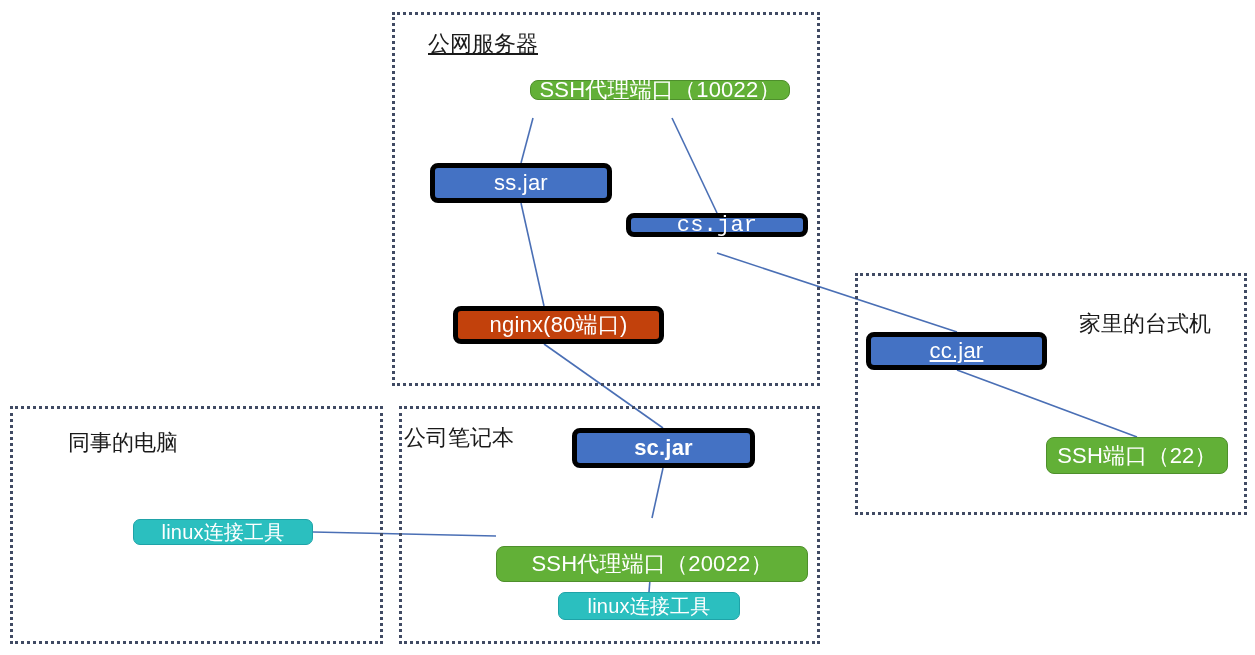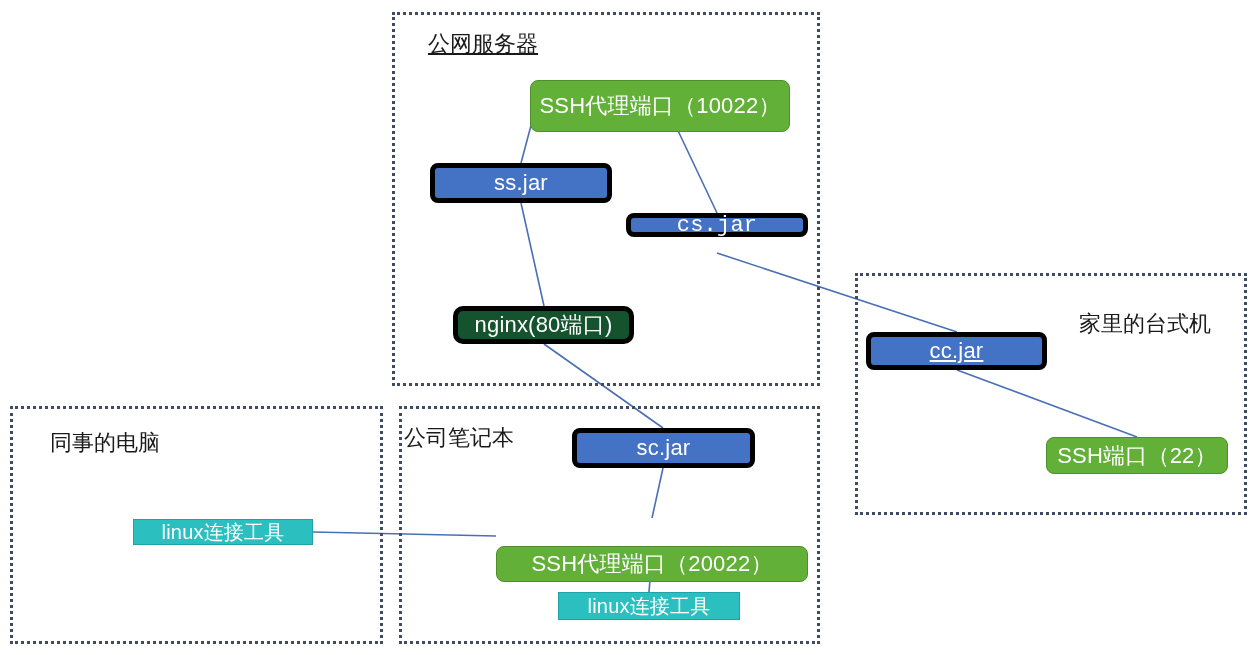--- a/index.html
+++ b/index.html
@@ -49,21 +49,21 @@
   .node-green {
     background: #5fb236;
     background: #62b037;
     border: 1px solid #4e8f2c;
     font-size: 22px;
   }
   .node-teal {
     background: #2bbfbf;
     border: 1px solid #1fa3a8;
     font-size: 20px;
-    border-radius: 0;
+    border-radius: 7px;
   }
   svg.edges {
     position: absolute;
     left: 0;
     top: 0;
     width: 1255px;
     height: 655px;
     overflow: visible;
     pointer-events: none;
   }
@@ -91,29 +91,29 @@
 
   <div id="zones">
       <div class="zone" style="left: 392px; top: 12px; width: 428px; height: 374px; border-color: rgb(64, 74, 99);"></div>
       <div class="zone" style="left: 855px; top: 273px; width: 392px; height: 242px; border-color: rgb(64, 74, 99);"></div>
       <div class="zone" style="left: 10px; top: 406px; width: 373px; height: 238px; border-color: rgb(64, 74, 99);"></div>
       <div class="zone" style="left: 399px; top: 406px; width: 421px; height: 238px; border-color: rgb(64, 74, 99);"></div>
     </div>
   <div id="zone-labels">
       <div class="zone-label" style="left: 428px; top: 33px; text-decoration: underline;">公网服务器</div>
       <div class="zone-label" style="left: 1079px; top: 313px;">家里的台式机</div>
-      <div class="zone-label" style="left: 50px; top: 432px;">同事的电脑</div>
+      <div class="zone-label" style="left: 68px; top: 432px;">同事的电脑</div>
       <div class="zone-label" style="left: 404px; top: 427px;">公司笔记本</div>
     </div>
   <div id="nodes">
-      <div class="node node-green" style="left: 530px; top: 80px; width: 260px; height: 52px; background: rgb(98, 176, 55);">SSH代理端口（10022）</div>
+      <div class="node node-green" style="left: 530px; top: 80px; width: 260px; height: 20px; background: rgb(98, 176, 55);">SSH代理端口（10022）</div>
       <div class="node node-blue" style="left: 430px; top: 163px; width: 182px; height: 40px; background: rgb(68, 114, 196);">ss.jar</div>
       <div class="node node-blue" style="left: 626px; top: 213px; width: 182px; height: 24px; background: rgb(68, 114, 196); font-family: Liberation Mono, monospace;">cs.jar</div>
-      <div class="node node-blue" style="left: 453px; top: 306px; width: 181px; height: 38px; background: #14532d; border-radius: 10px;">nginx(80端口)</div>
+      <div class="node node-blue" style="left: 453px; top: 306px; width: 211px; height: 38px; background: #c2410c;">nginx(80端口)</div>
       <div class="node node-blue" style="left: 866px; top: 332px; width: 181px; height: 38px; background: rgb(68, 114, 196); text-decoration: underline;">cc.jar</div>
       <div class="node node-green" style="left: 1046px; top: 437px; width: 182px; height: 37px; background: rgb(98, 176, 55);">SSH端口（22）</div>
-      <div class="node node-blue" style="left: 572px; top: 428px; width: 183px; height: 40px; background: rgb(68, 114, 196);">sc.jar</div>
+      <div class="node node-blue" style="left: 572px; top: 428px; width: 183px; height: 40px; background: rgb(68, 114, 196); font-weight: bold;">sc.jar</div>
       <div class="node node-green" style="left: 496px; top: 518px; width: 312px; height: 36px; background: rgb(98, 176, 55); margin-top: 28px;">SSH代理端口（20022）</div>
       <div class="node node-teal" style="left: 133px; top: 519px; width: 180px; height: 26px; background: rgb(43, 191, 191);">linux连接工具</div>
       <div class="node node-teal" style="left: 558px; top: 592px; width: 182px; height: 28px; background: rgb(43, 191, 191);">linux连接工具</div>
     </div>
 
 </div>
 
 </body></html>

